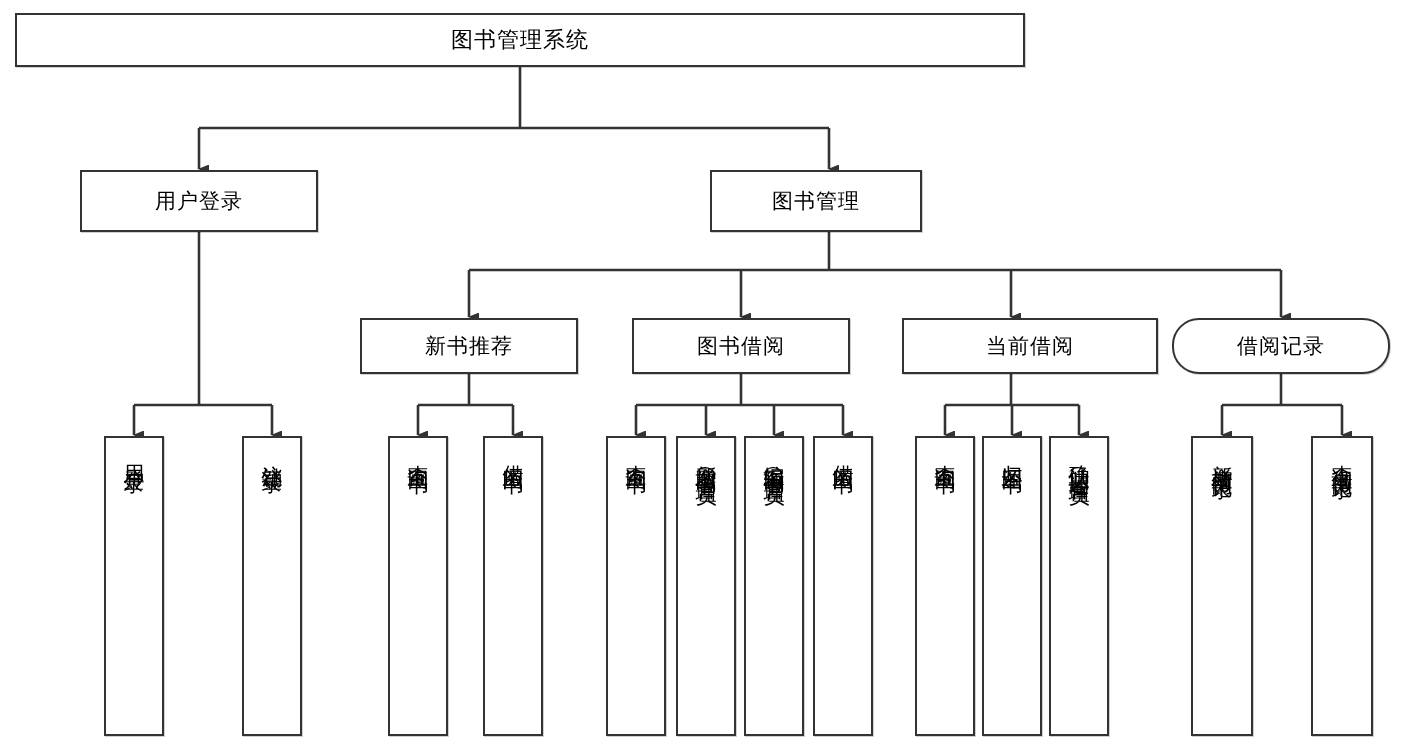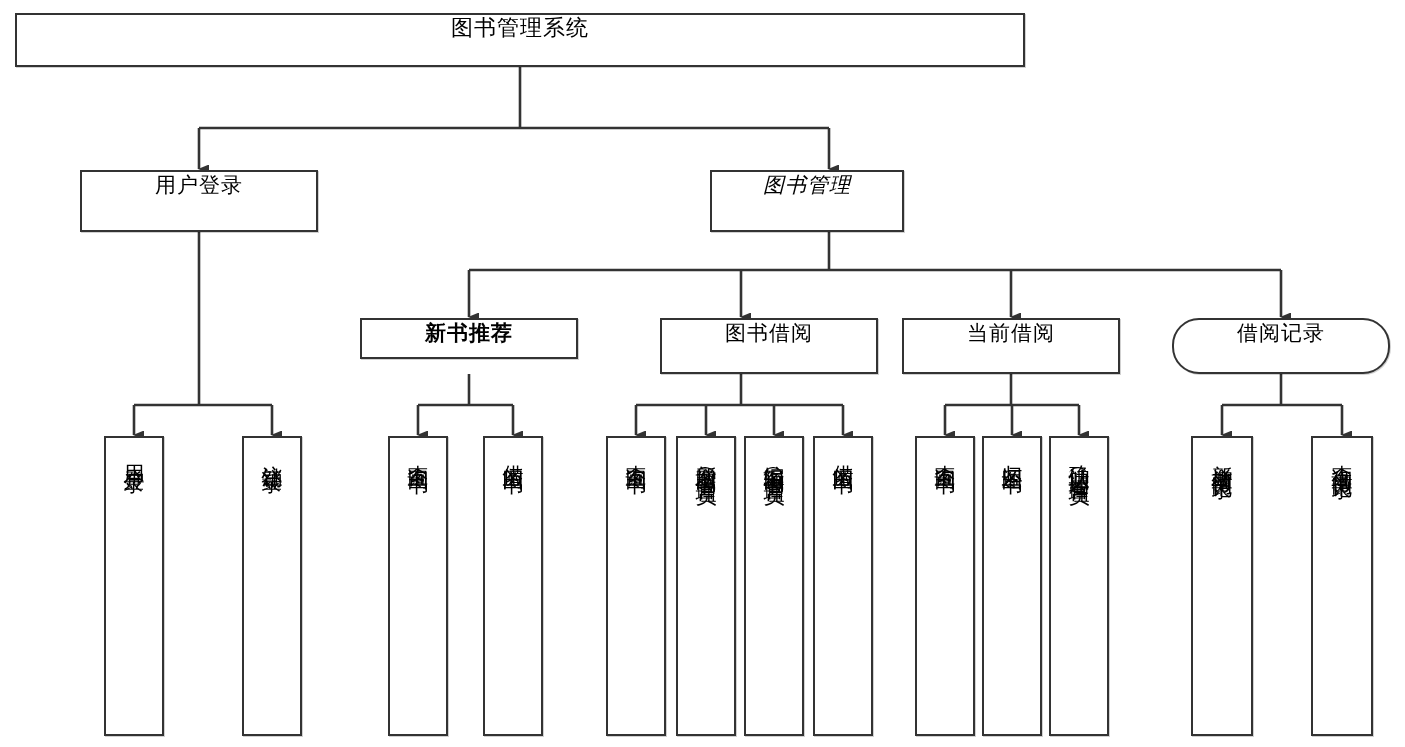--- a/index.html
+++ b/index.html
@@ -23,20 +23,21 @@
     width: 1405px;
     height: 747px;
     pointer-events: none;
   }
   .node {
     position: absolute;
     box-sizing: border-box;
     border: 2px solid #333333;
     background: #ffffff;
     display: flex;
+    align-items: center;
     justify-content: center;
     color: #000000;
     box-shadow: 1px 1px 0 rgba(0,0,0,0.18);
   }
   .node.h {
     font-size: 21px;
     letter-spacing: 1px;
     line-height: 1.2;
   }
   .node.v {
@@ -111,30 +112,30 @@
       </g>
   </svg>
 
   <div id="nodes">
       <div class="node h root" style="left: 15px; top: 13px; width: 1010px; height: 54px;">
         <span>图书管理系统</span>
       </div>
       <div class="node h" style="left: 80px; top: 170px; width: 238px; height: 62px;">
         <span>用户登录</span>
       </div>
-      <div class="node h" style="left: 710px; top: 170px; width: 194px; height: 62px; font-style: italic;">
+      <div class="node h" style="left: 710px; top: 170px; width: 212px; height: 62px;">
         <span>图书管理</span>
       </div>
-      <div class="node h" style="left: 360px; top: 318px; width: 218px; height: 41px; font-weight: bold;">
+      <div class="node h" style="left: 360px; top: 318px; width: 218px; height: 56px;">
         <span>新书推荐</span>
       </div>
-      <div class="node h" style="left: 660px; top: 318px; width: 218px; height: 56px;">
+      <div class="node h" style="left: 632px; top: 318px; width: 218px; height: 56px;">
         <span>图书借阅</span>
       </div>
-      <div class="node h" style="left: 902px; top: 318px; width: 218px; height: 56px;">
+      <div class="node h" style="left: 902px; top: 318px; width: 256px; height: 56px;">
         <span>当前借阅</span>
       </div>
       <div class="node h" style="left: 1172px; top: 318px; width: 218px; height: 56px; border-radius: 27px;">
         <span>借阅记录</span>
       </div>
       <div class="node v" style="left: 104px; top: 436px; width: 60px; height: 300px;">
         <span class="vlabel">用户登录</span>
       </div>
       <div class="node v" style="left: 242px; top: 436px; width: 60px; height: 300px;">
         <span class="vlabel">注销登录</span>

